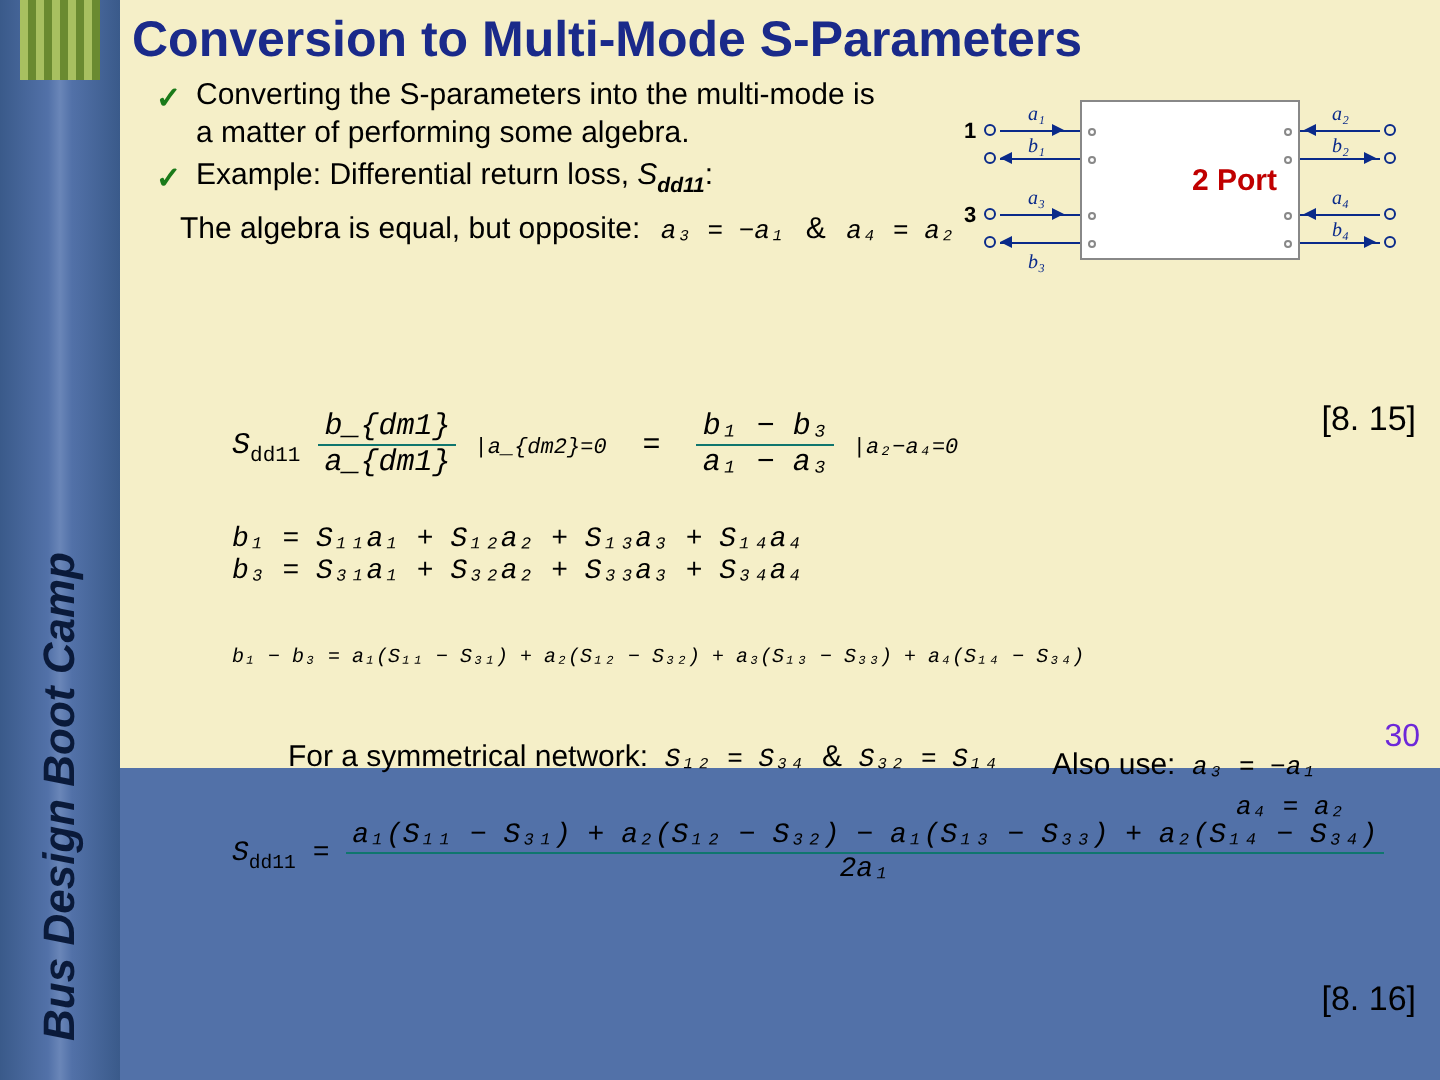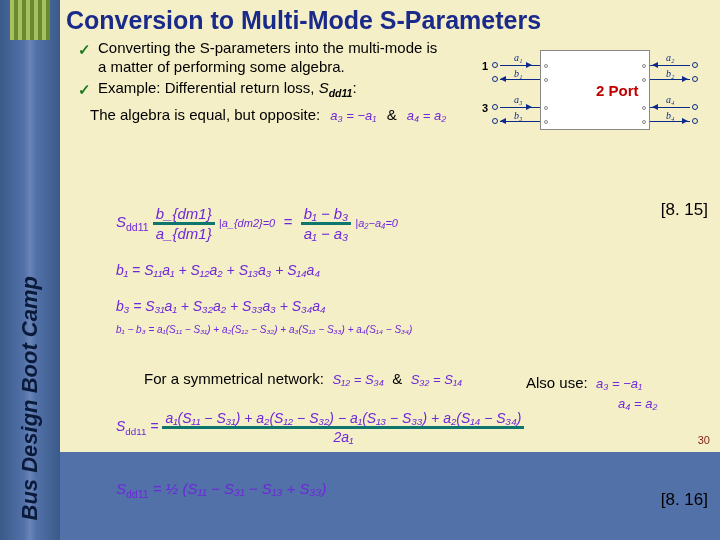--- a/index.html
+++ b/index.html
@@ -33,21 +33,21 @@
     color: #0a1a3a;
     font-style: italic;
     font-weight: bold;
     font-size: 22px;
     font-family: "Comic Sans MS", cursive, sans-serif;
     white-space: nowrap;
   }
   .slide {
     position: absolute;
     left: 60px; top: 0;
-    width: 660px; height: 452px;
+    width: 660px; height: 384px;
     background: #f5efc8;
   }
   .title {
     margin: 6px 6px 4px 6px;
     color: #1a2a8a;
     font-weight: bold;
     font-family: "Comic Sans MS", cursive, sans-serif;
     font-size: 25px;
     white-space: nowrap;
   }
@@ -78,43 +78,43 @@
   .eqref {
     position: absolute;
     right: 12px;
     font-size: 17px;
     color: #000;
   }
   .eqref.a { top: 200px; }
   .eqref.b { top: 490px; }
   .eqimg {
     position: absolute;
-    font-family: Liberation Sans, sans-serif;
+    font-family: Liberation Mono, monospace;
     font-style: italic;
     font-size: 13px;
-    color: #6d28d9;
+    color: #000000;
     white-space: nowrap;
   }
   .symtext {
     position: absolute;
     left: 84px;
     top: 370px;
     font-size: 15px;
   }
   .alsouse {
     position: absolute;
     left: 466px;
     top: 374px;
     font-size: 15px;
   }
   .pagenum {
     position: absolute;
     right: 10px; bottom: 6px;
-    font-size: 11px;
-    color: #7f1d1d;
+    font-size: 16px;
+    color: #6d28d9;
   }
   
   .twoport {
     position: absolute;
     top: 46px; right: 12px;
     width: 226px; height: 88px;
   }
   .twoport .box {
     position: absolute;
     left: 58px; top: 4px;
@@ -167,21 +167,21 @@
     width: 4px; height: 4px;
     border: 1px solid #888;
     border-radius: 50%;
   }
   .frac {
     display: inline-block;
     text-align: center;
     vertical-align: middle;
     font-style: italic;
   }
-  .frac .num { display:block; border-bottom:3px solid #0f766e; padding:0 3px; }
+  .frac .num { display:block; border-bottom:1px solid #0f766e; padding:0 3px; }
   .frac .den { display:block; padding:0 3px; }
   sub { font-size: 0.7em; font-style: normal; }
 </style>
 </head>
 <body>
 
 <div class="sidebar">
   <div class="sidebar-stripes"></div>
   <div class="vertical-title">Bus Design Boot Camp</div>
 </div>
@@ -216,21 +216,21 @@
     <span class="plabel" style="left:32px; top:22px;">b₁</span>
 
     <span class="pnum" style="left:0px; top:56px;">3</span>
     <div class="port" style="left:10px; top:58px;"></div>
     <div class="wire" style="left:18px; top:61px; width:40px;"></div>
     <div class="arrow r" style="left:44px; top:58px;"></div>
     <span class="plabel" style="left:32px; top:48px;">a₃</span>
     <div class="port" style="left:10px; top:72px;"></div>
     <div class="wire" style="left:18px; top:75px; width:40px;"></div>
     <div class="arrow l" style="left:18px; top:72px;"></div>
-    <span class="plabel" style="left:32px; top:64px;">b₃</span>
+    <span class="plabel" style="left:32px; top:80px;">b₃</span>
 
     <div class="port" style="left:210px; top:16px;"></div>
     <div class="wire" style="left:168px; top:19px; width:40px;"></div>
     <div class="arrow l" style="left:170px; top:16px;"></div>
     <span class="plabel" style="left:184px; top:6px;">a₂</span>
     <div class="port" style="left:210px; top:30px;"></div>
     <div class="wire" style="left:168px; top:33px; width:40px;"></div>
     <div class="arrow r" style="left:200px; top:30px;"></div>
     <span class="plabel" style="left:184px; top:22px;">b₂</span>
 
@@ -272,21 +272,21 @@
     <span style="font-size:11px;">|a_{dm2}=0</span>
     &nbsp;=&nbsp;
     <span class="frac">
       <span class="num">b₁ − b₃</span>
       <span class="den">a₁ − a₃</span>
     </span>
     <span style="font-size:11px;">|a₂−a₄=0</span>
   </div>
 
   <div class="eqimg" style="left:56px; top:262px; font-size:14px;">b₁ = S₁₁a₁ + S₁₂a₂ + S₁₃a₃ + S₁₄a₄</div>
-  <div class="eqimg" style="left:56px; top:298px; font-size:14px;">b₃ = S₃₁a₁ + S₃₂a₂ + S₃₃a₃ + S₃₄a₄</div>
+  <div class="eqimg" style="left:56px; top:278px; font-size:14px;">b₃ = S₃₁a₁ + S₃₂a₂ + S₃₃a₃ + S₃₄a₄</div>
   <div class="eqimg" style="left:56px; top:324px; font-size:10px;">b₁ − b₃ = a₁(S₁₁ − S₃₁) + a₂(S₁₂ − S₃₂) + a₃(S₁₃ − S₃₃) + a₄(S₁₄ − S₃₄)</div>
 
   <div class="symtext">
     <span>For a symmetrical network:</span>
     &nbsp;<span class="eqimg" style="position:static;">S₁₂ = S₃₄</span>
     &nbsp;<span>&amp;</span>&nbsp;
     <span class="eqimg" style="position:static;text-align:center;">S₃₂ = S₁₄</span>
   </div>
 
   <div class="alsouse">
@@ -296,19 +296,15 @@
   <div class="eqimg" style="left:558px; top:396px;">a₄ = a₂</div>
 
   <div class="eqimg" style="left:56px; top:410px; font-size:14px;">
     <span>S</span><sub>dd11</sub> =
     <span class="frac">
       <span class="num">a₁(S₁₁ − S₃₁) + a₂(S₁₂ − S₃₂) − a₁(S₁₃ − S₃₃) + a₂(S₁₄ − S₃₄)</span>
       <span class="den">2a₁</span>
     </span>
   </div>
 
-  <div class="eqimg" style="left:56px; top:480px; font-size:15px;">
-    <span>S</span><sub>dd11</sub>
-    <span>= ½ (S₁₁ − S₃₁ − S₁₃ + S₃₃)</span>
-  </div>
 
   <div class="pagenum">30</div>
 </div>
 
 </body></html>

